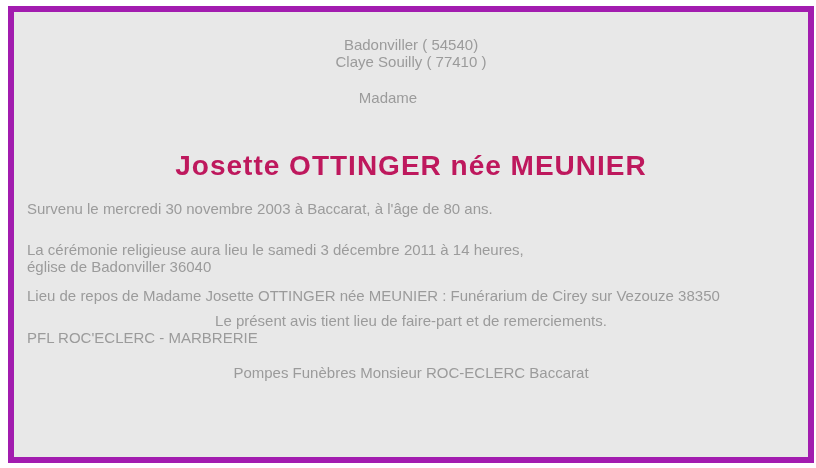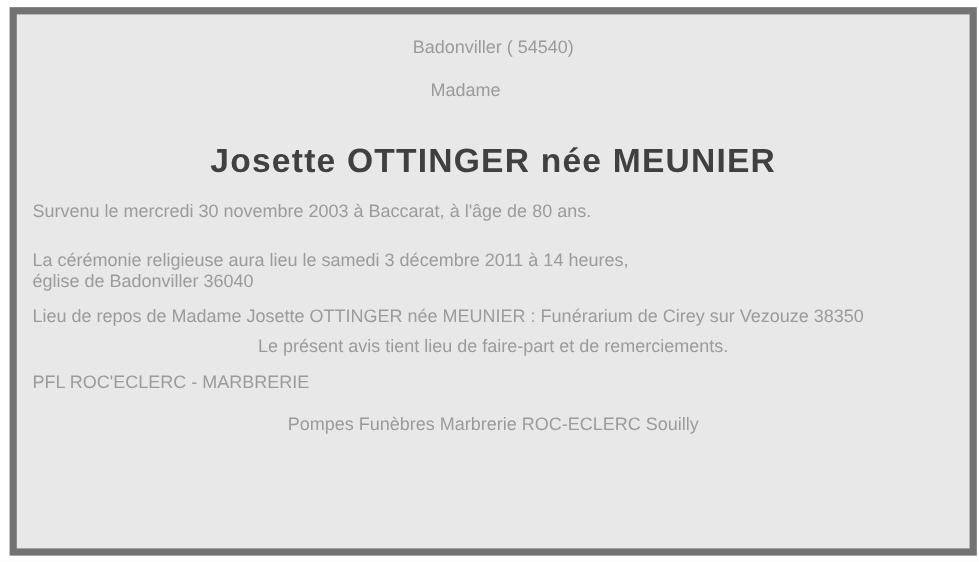--- a/index.html
+++ b/index.html
@@ -14,58 +14,59 @@
     height: 468px;
     background: #ffffff;
     overflow: hidden;
   }
   .notice-panel {
     position: absolute;
     left: 8px;
     top: 6px;
     right: 2px;
     bottom: 5px;
-    border: 6px solid #737373;
+    border: 6px solid #a21caf;
     background: #e8e8e8;
     box-sizing: border-box;
-    padding: 19px 13px 0 13px;
+    padding: 24px 13px 0 13px;
     color: #9b9b9b;
     font-size: 15px;
     line-height: 17px;
   }
   .t-center { text-align: center; }
   .t-left   { text-align: left; }
 
   .locations        { margin-top: 0; }
   .intro-line       { margin-top: 20px; }
   .civility-line    { margin-top: 19px; transform: translateX(-23px); }
   .deceased-name    {
-    margin-top: 34px;
+    margin-top: 44px;
     font-size: 28px;
     line-height: 32px;
     font-weight: bold;
-    color: #404040;
+    color: #be185d;
     letter-spacing: 1px;
   }
   .spouse-line      { margin-top: 17px; }
   .death-line       { margin-top: 18px; }
   .ceremony-block   { margin-top: 24px; }
   .repose-line      { margin-top: 12px; }
   .closing-line     { margin-top: 8px; }
-  .company-line     { margin-top: 13px; }
+  .company-line     { }
   .footer-line      { margin-top: 18px; }
 </style>
 </head>
 <body>
 
 <div class="page">
   <div class="notice-panel">
 
     <div class="locations t-center">
       <div>Badonviller ( 54540)</div>
+      <div>Claye Souilly ( 77410 )</div>
     </div>
 
 
     <div class="civility-line t-center">Madame</div>
 
     <div class="deceased-name t-center">Josette OTTINGER née MEUNIER</div>
 
 
     <div class="death-line t-left">Survenu le mercredi 30 novembre 2003 à Baccarat, à l'âge de 80 ans.</div>
 
@@ -73,16 +74,16 @@
       <div>La cérémonie religieuse aura lieu le samedi 3 décembre 2011 à 14 heures,</div>
       <div>église de Badonviller 36040</div>
     </div>
 
     <div class="repose-line t-left">Lieu de repos de Madame Josette OTTINGER née MEUNIER : Funérarium de Cirey sur Vezouze 38350</div>
 
     <div class="closing-line t-center">Le présent avis tient lieu de faire-part et de remerciements.</div>
 
     <div class="company-line t-left">PFL ROC'ECLERC - MARBRERIE</div>
 
-    <div class="footer-line t-center">Pompes Funèbres Marbrerie ROC-ECLERC Souilly</div>
+    <div class="footer-line t-center">Pompes Funèbres Monsieur ROC-ECLERC Baccarat</div>
 
   </div>
 </div>
 
 </body></html>

